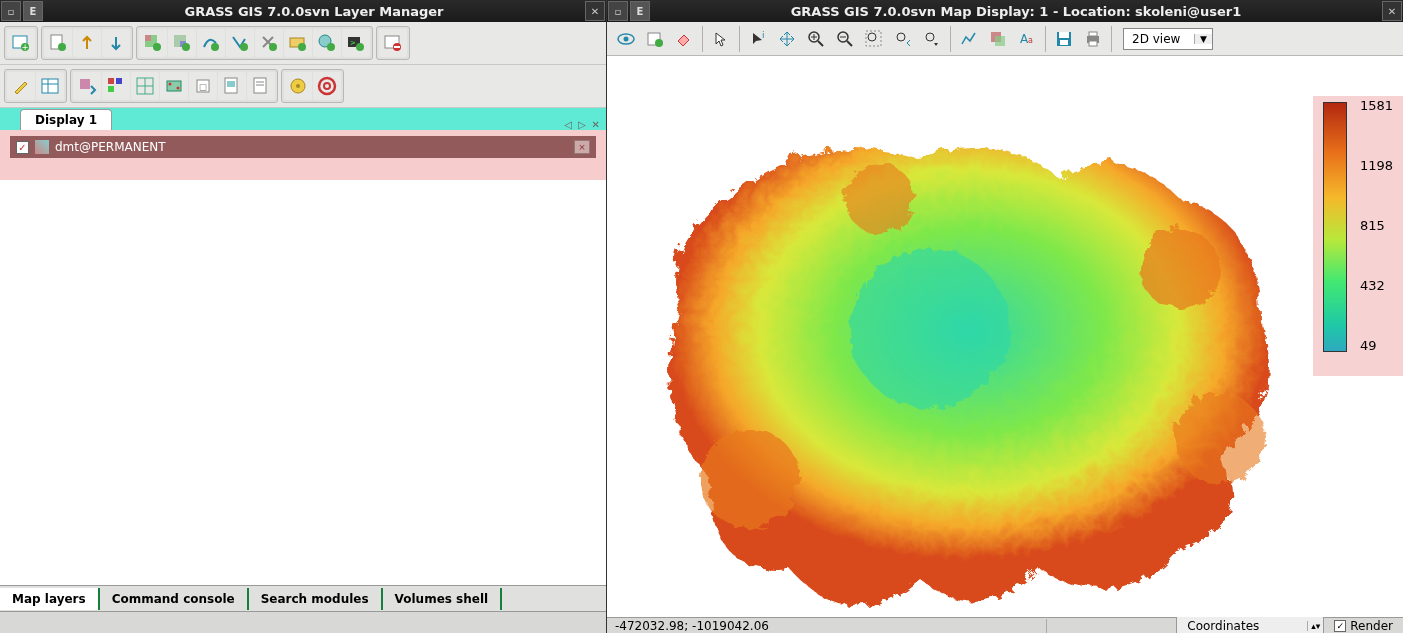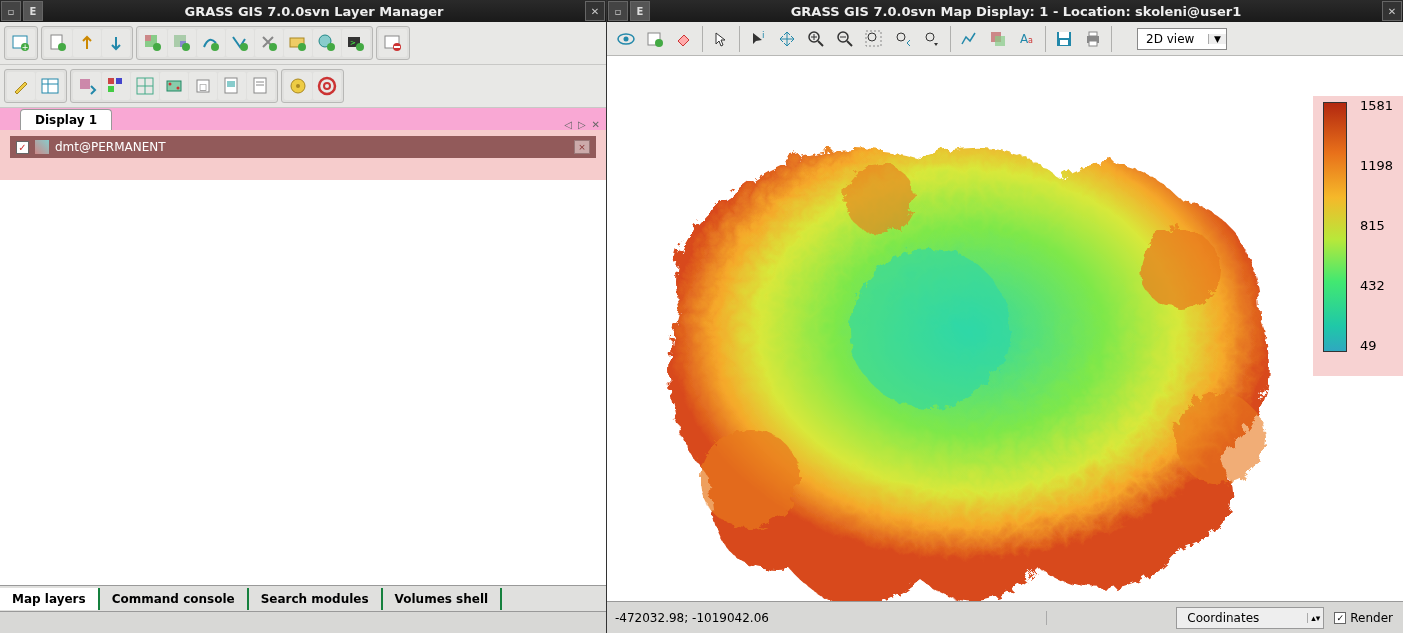--- a/index.html
+++ b/index.html
@@ -16,55 +16,55 @@
 .titlebar .tb-e { background: #555; color: #ddd; font-weight: bold; }
 
 .menubar { height: 24px; background: #e8e8e6; display: flex; align-items: center; padding: 0 6px; gap: 14px; border-bottom: 1px solid #c8c8c6; }
 .menubar span { text-decoration: underline; text-decoration-color: #555; text-underline-offset: 2px; cursor: default; }
 
 .toolbar { background: #e8e8e6; padding: 4px; display: flex; flex-wrap: wrap; gap: 3px; border-bottom: 1px solid #c8c8c6; }
 .tgroup { border: 1px solid #b8b8b6; border-radius: 3px; padding: 2px; display: flex; gap: 1px; background: #e0e0de; }
 .tbtn { width: 28px; height: 28px; background: #e8e8e6; border: 1px solid transparent; border-radius: 2px; display: flex; align-items: center; justify-content: center; cursor: default; }
 .tbtn svg { width: 20px; height: 20px; }
 
-.tabbar { height: 22px; background: #f9a8d4; display: flex; align-items: flex-end; padding-left: 20px; position: relative; }
+.tabbar { height: 22px; background: #5eead4; display: flex; align-items: flex-end; padding-left: 20px; position: relative; }
 .tab { background: #fff; border: 1px solid #999; border-bottom: none; border-radius: 4px 4px 0 0; padding: 3px 14px; font-weight: bold; font-size: 12px; }
 .tabctrl { position: absolute; right: 4px; display: flex; gap: 2px; font-size: 10px; color: #666; }
 .tabctrl span { padding: 0 2px; cursor: default; }
 
 .layerbody { flex: 1; background: #fff; position: relative; }
 .layer-highlight { position: absolute; left: 0; top: 0; right: 0; height: 50px; background: rgba(220,50,50,0.25); }
 .layer-row { position: absolute; left: 10px; top: 6px; right: 10px; height: 22px; background: #925a5a; color: #fff; display: flex; align-items: center; padding: 0 6px; gap: 6px; font-size: 12px; }
 .layer-row .chk { width: 13px; height: 13px; background: #fff; border: 1px solid #666; display: flex; align-items: center; justify-content: center; color: #c33; font-size: 10px; }
 .layer-row .rasticon { width: 14px; height: 14px; background: linear-gradient(45deg,#c88,#8cc); }
 .layer-row .sm { position: absolute; right: 6px; width: 16px; height: 14px; background: #caa; border: 1px solid #977; display: flex; align-items: center; justify-content: center; color: #833; font-size: 9px; }
 
 .bottomtabs { height: 26px; background: #e0e0de; display: flex; align-items: center; border-top: 1px solid #999; }
 .bottomtabs .btab { padding: 4px 12px; border-right: 2px solid #15803d; font-weight: bold; }
 .bottomtabs .btab.active { background: #fff; }
 .statusbar-l { height: 22px; background: #d8d8d6; border-top: 1px solid #999; }
 
 .maptoolbar { height: 34px; background: #e8e8e6; display: flex; align-items: center; padding: 3px 6px; gap: 3px; border-bottom: 1px solid #b8b8b6; }
 .maptoolbar .tbtn { width: 26px; height: 26px; }
 .sep { width: 1px; height: 26px; background: #b0b0ae; margin: 0 2px; }
-.viewselect { display: flex; align-items: center; border: 1px solid #888; background: #fff; height: 22px; margin-left: 20px; }
+.viewselect { display: flex; align-items: center; border: 1px solid #888; background: #fff; height: 22px; margin-left: 6px; }
 .viewselect .vs-label { padding: 0 8px; min-width: 70px; font-size: 12px; }
 .viewselect .vs-arrow { width: 18px; text-align: center; border-left: 1px solid #aaa; background: #eee; font-size: 9px; }
 
 .mapcanvas { flex: 1; background: #fff; position: relative; overflow: hidden; }
 .dem { position: absolute; left: 10px; top: 40px; width: 670px; height: 540px; }
 .dem svg { width: 100%; height: 100%; }
 
 .legend-hl { position: absolute; right: 0; top: 40px; width: 90px; height: 280px; background: rgba(220,50,50,0.22); }
 .legend { position: absolute; right: 10px; top: 46px; width: 70px; display: flex; }
 .legend .bar { width: 24px; height: 250px; background: linear-gradient(to bottom, #b22810 0%, #e8701a 20%, #f5b82a 38%, #b8e83a 55%, #42e871 72%, #1fc8a8 90%, #2fa8c0 100%); border: 1px solid #333; }
 .legend .ticks { flex: 1; position: relative; font-size: 13px; margin-left: 7px; }
 .legend .ticks div { position: absolute; left: 6px; }
 
-.statusbar-r { height: 32px; background: #d8d8d6; border-top: 1px solid #999; display: flex; align-items: center; font-size: 12px; }
+.statusbar-r { height: 16px; background: #d8d8d6; border-top: 1px solid #999; display: flex; align-items: center; font-size: 12px; }
 .statusbar-r .coord { padding: 0 8px; flex: 0 0 440px; border-right: 1px solid #aaa; }
 .statusbar-r .spacer { flex: 1; }
 .statusbar-r .combo { display: flex; align-items: center; border: 1px solid #999; background: #eee; margin-right: 10px; }
 .statusbar-r .combo .lbl { padding: 3px 10px; min-width: 130px; }
 .statusbar-r .combo .ar { width: 16px; text-align: center; border-left: 1px solid #aaa; font-size: 9px; }
 .statusbar-r .render { display: flex; align-items: center; gap: 4px; padding-right: 10px; }
 .statusbar-r .render .cb { width: 12px; height: 12px; border: 1px solid #666; background: #fff; display: flex; align-items: center; justify-content: center; font-size: 9px; }
 </style>
 </head>
 <body>

